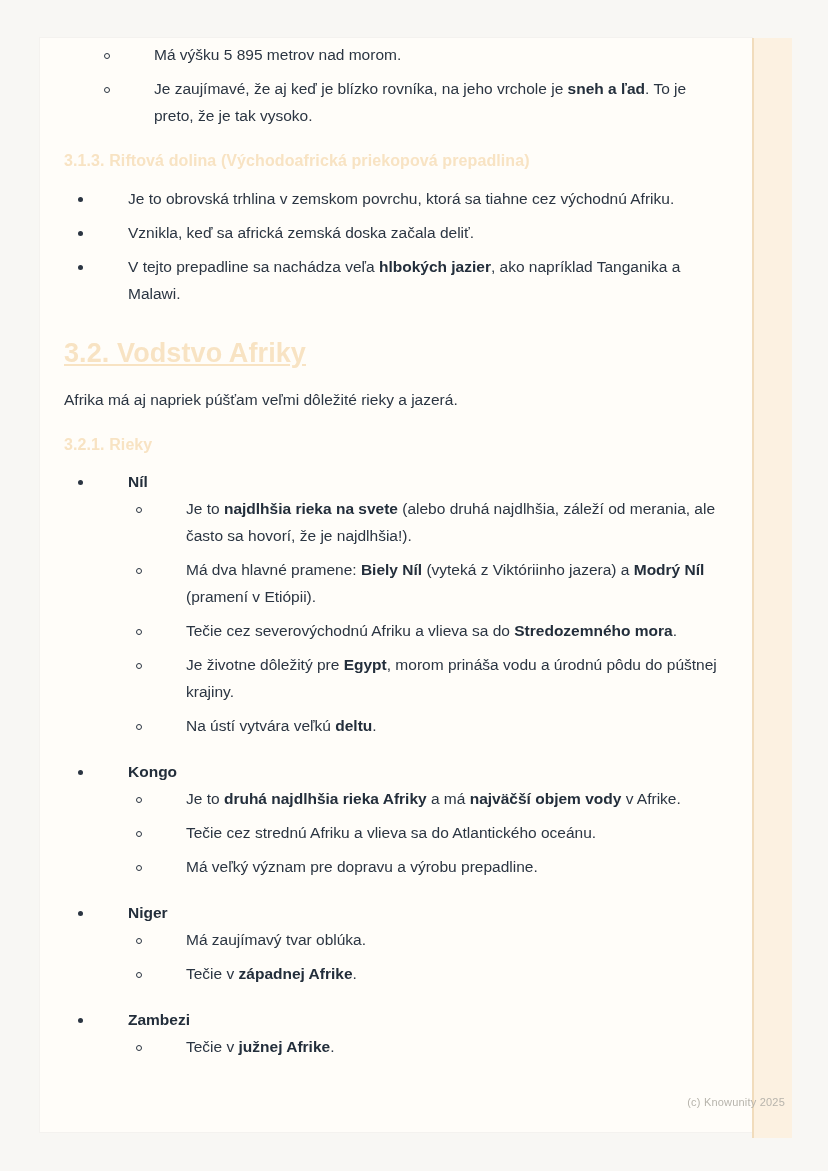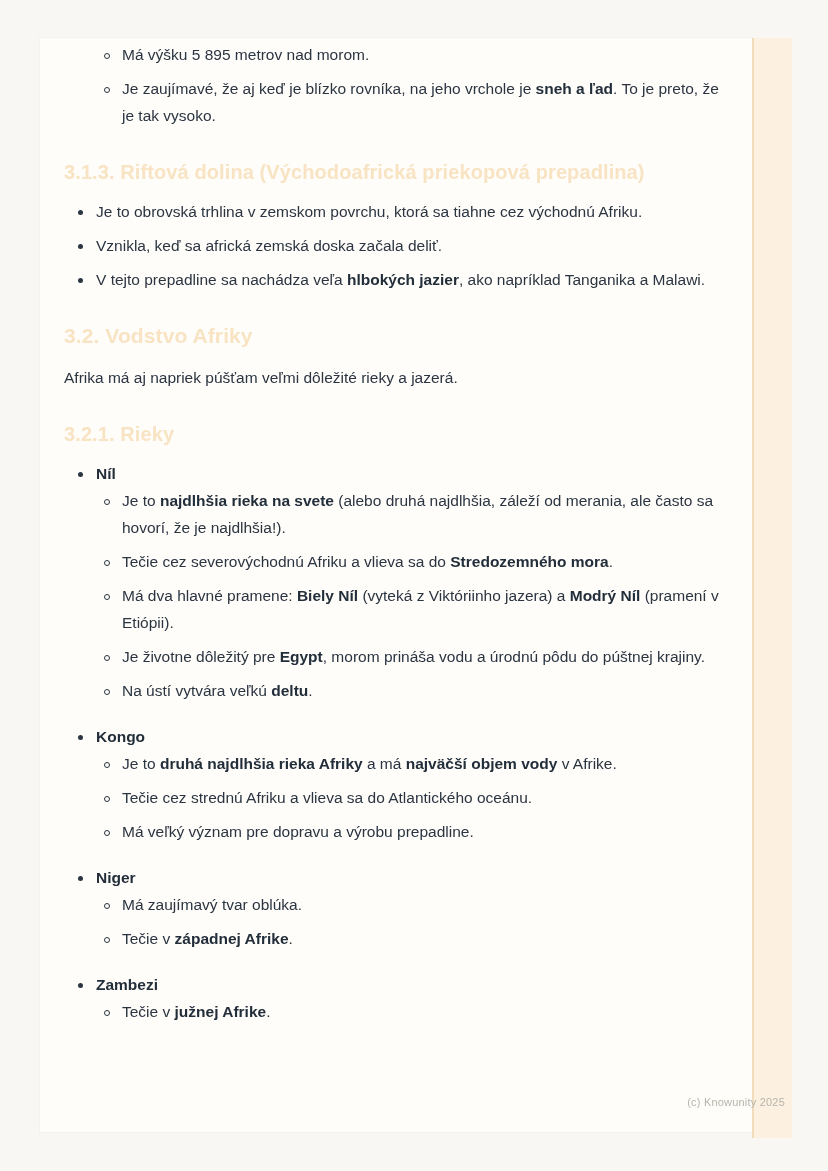--- a/index.html
+++ b/index.html
@@ -35,43 +35,45 @@
     background:var(--strip-bg);
     border-left:2px solid var(--strip-border);
     z-index:2;
   }
   .content{
     padding:4px 24px 0 24px;
     font-size:15.5px;
     line-height:1.74;
   }
   .content h2{
-    font-size:21px;
+    font-size:27px;
     line-height:1.3;
     color:var(--heading);
     font-weight:700;
     margin:28px 0 16px 0;
     letter-spacing:.1px;
+    text-decoration:underline;
   }
   .content h3{
-    font-size:20px;
+    font-size:16px;
     line-height:1.3;
     color:var(--heading);
     font-weight:700;
-    margin:29px 0 14px 0;
+    margin:21px 0 14px 0;
     letter-spacing:.1px;
   }
   .content p{margin:0 0 6px 0;max-width:622px;}
   ul.blist{list-style:none;margin:0 0 4px 0;}
   ul.blist.top{margin-left:14px;}
   ul.blist.sub-standalone{margin-left:40px;}
   ul.blist li{
     display:flex;
     align-items:flex-start;
     margin-bottom:7px;
+    gap:32px;
   }
   ul.blist li.group{margin-bottom:12px;}
   .marker{
     flex:0 0 18px;
     display:flex;
     justify-content:flex-start;
     padding-top:11px;
   }
   .marker .disc{
     width:5px;height:5px;border-radius:50%;
@@ -164,29 +166,29 @@
                 </span>
                 <div class="li-body">
                   <div class="li-text"><span>Je to </span><strong>najdlhšia rieka na svete</strong><span> (alebo druhá najdlhšia, záleží od merania, ale často sa hovorí, že je najdlhšia!).</span></div>
                 </div>
               </li>
               <li>
                 <span class="marker">
                   <span class="ring"></span>
                 </span>
                 <div class="li-body">
+                  <div class="li-text"><span>Má dva hlavné pramene: </span><strong>Biely Níl</strong><span> (vyteká z Viktóriinho jazera) a </span><strong>Modrý Níl</strong><span> (pramení v Etiópii).</span></div>
+                </div>
+              </li>
+              <li>
+                <span class="marker">
+                  <span class="ring"></span>
+                </span>
+                <div class="li-body">
                   <div class="li-text"><span>Tečie cez severovýchodnú Afriku a vlieva sa do </span><strong>Stredozemného mora</strong><span>.</span></div>
-                </div>
-              </li>
-              <li>
-                <span class="marker">
-                  <span class="ring"></span>
-                </span>
-                <div class="li-body">
-                  <div class="li-text"><span>Má dva hlavné pramene: </span><strong>Biely Níl</strong><span> (vyteká z Viktóriinho jazera) a </span><strong>Modrý Níl</strong><span> (pramení v Etiópii).</span></div>
                 </div>
               </li>
               <li>
                 <span class="marker">
                   <span class="ring"></span>
                 </span>
                 <div class="li-body">
                   <div class="li-text"><span>Je životne dôležitý pre </span><strong>Egypt</strong><span>, morom prináša vodu a úrodnú pôdu do púštnej krajiny.</span></div>
                 </div>
               </li>

